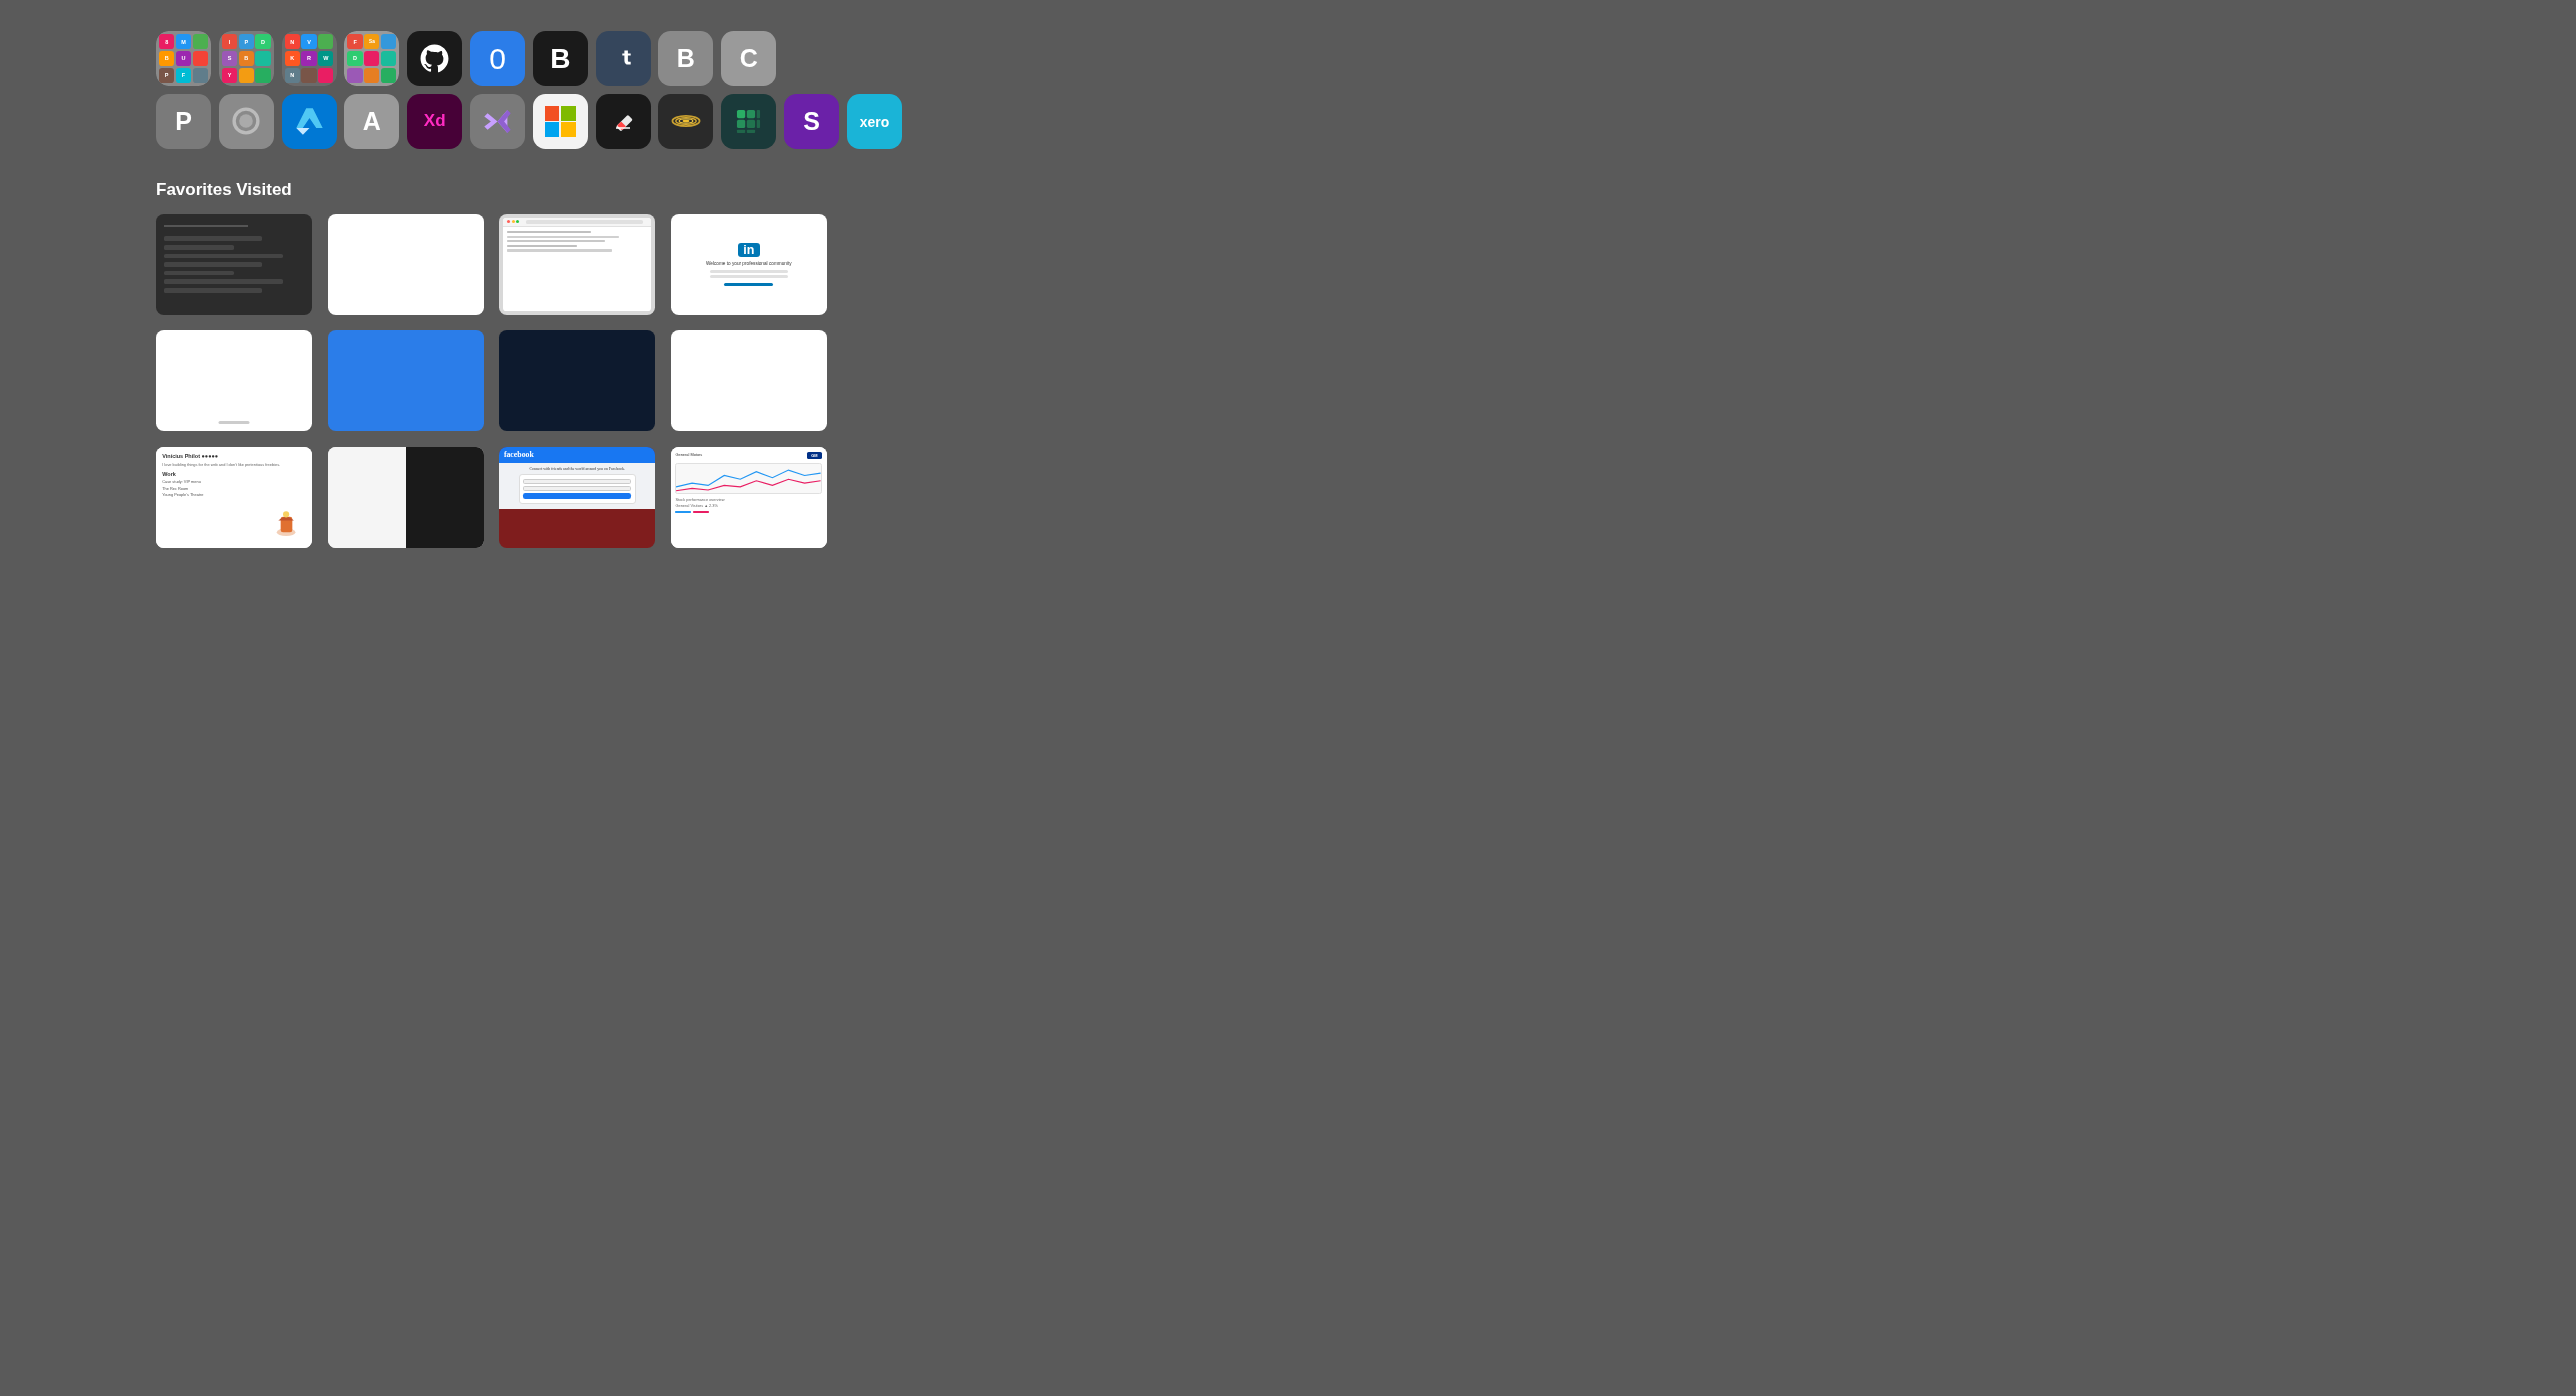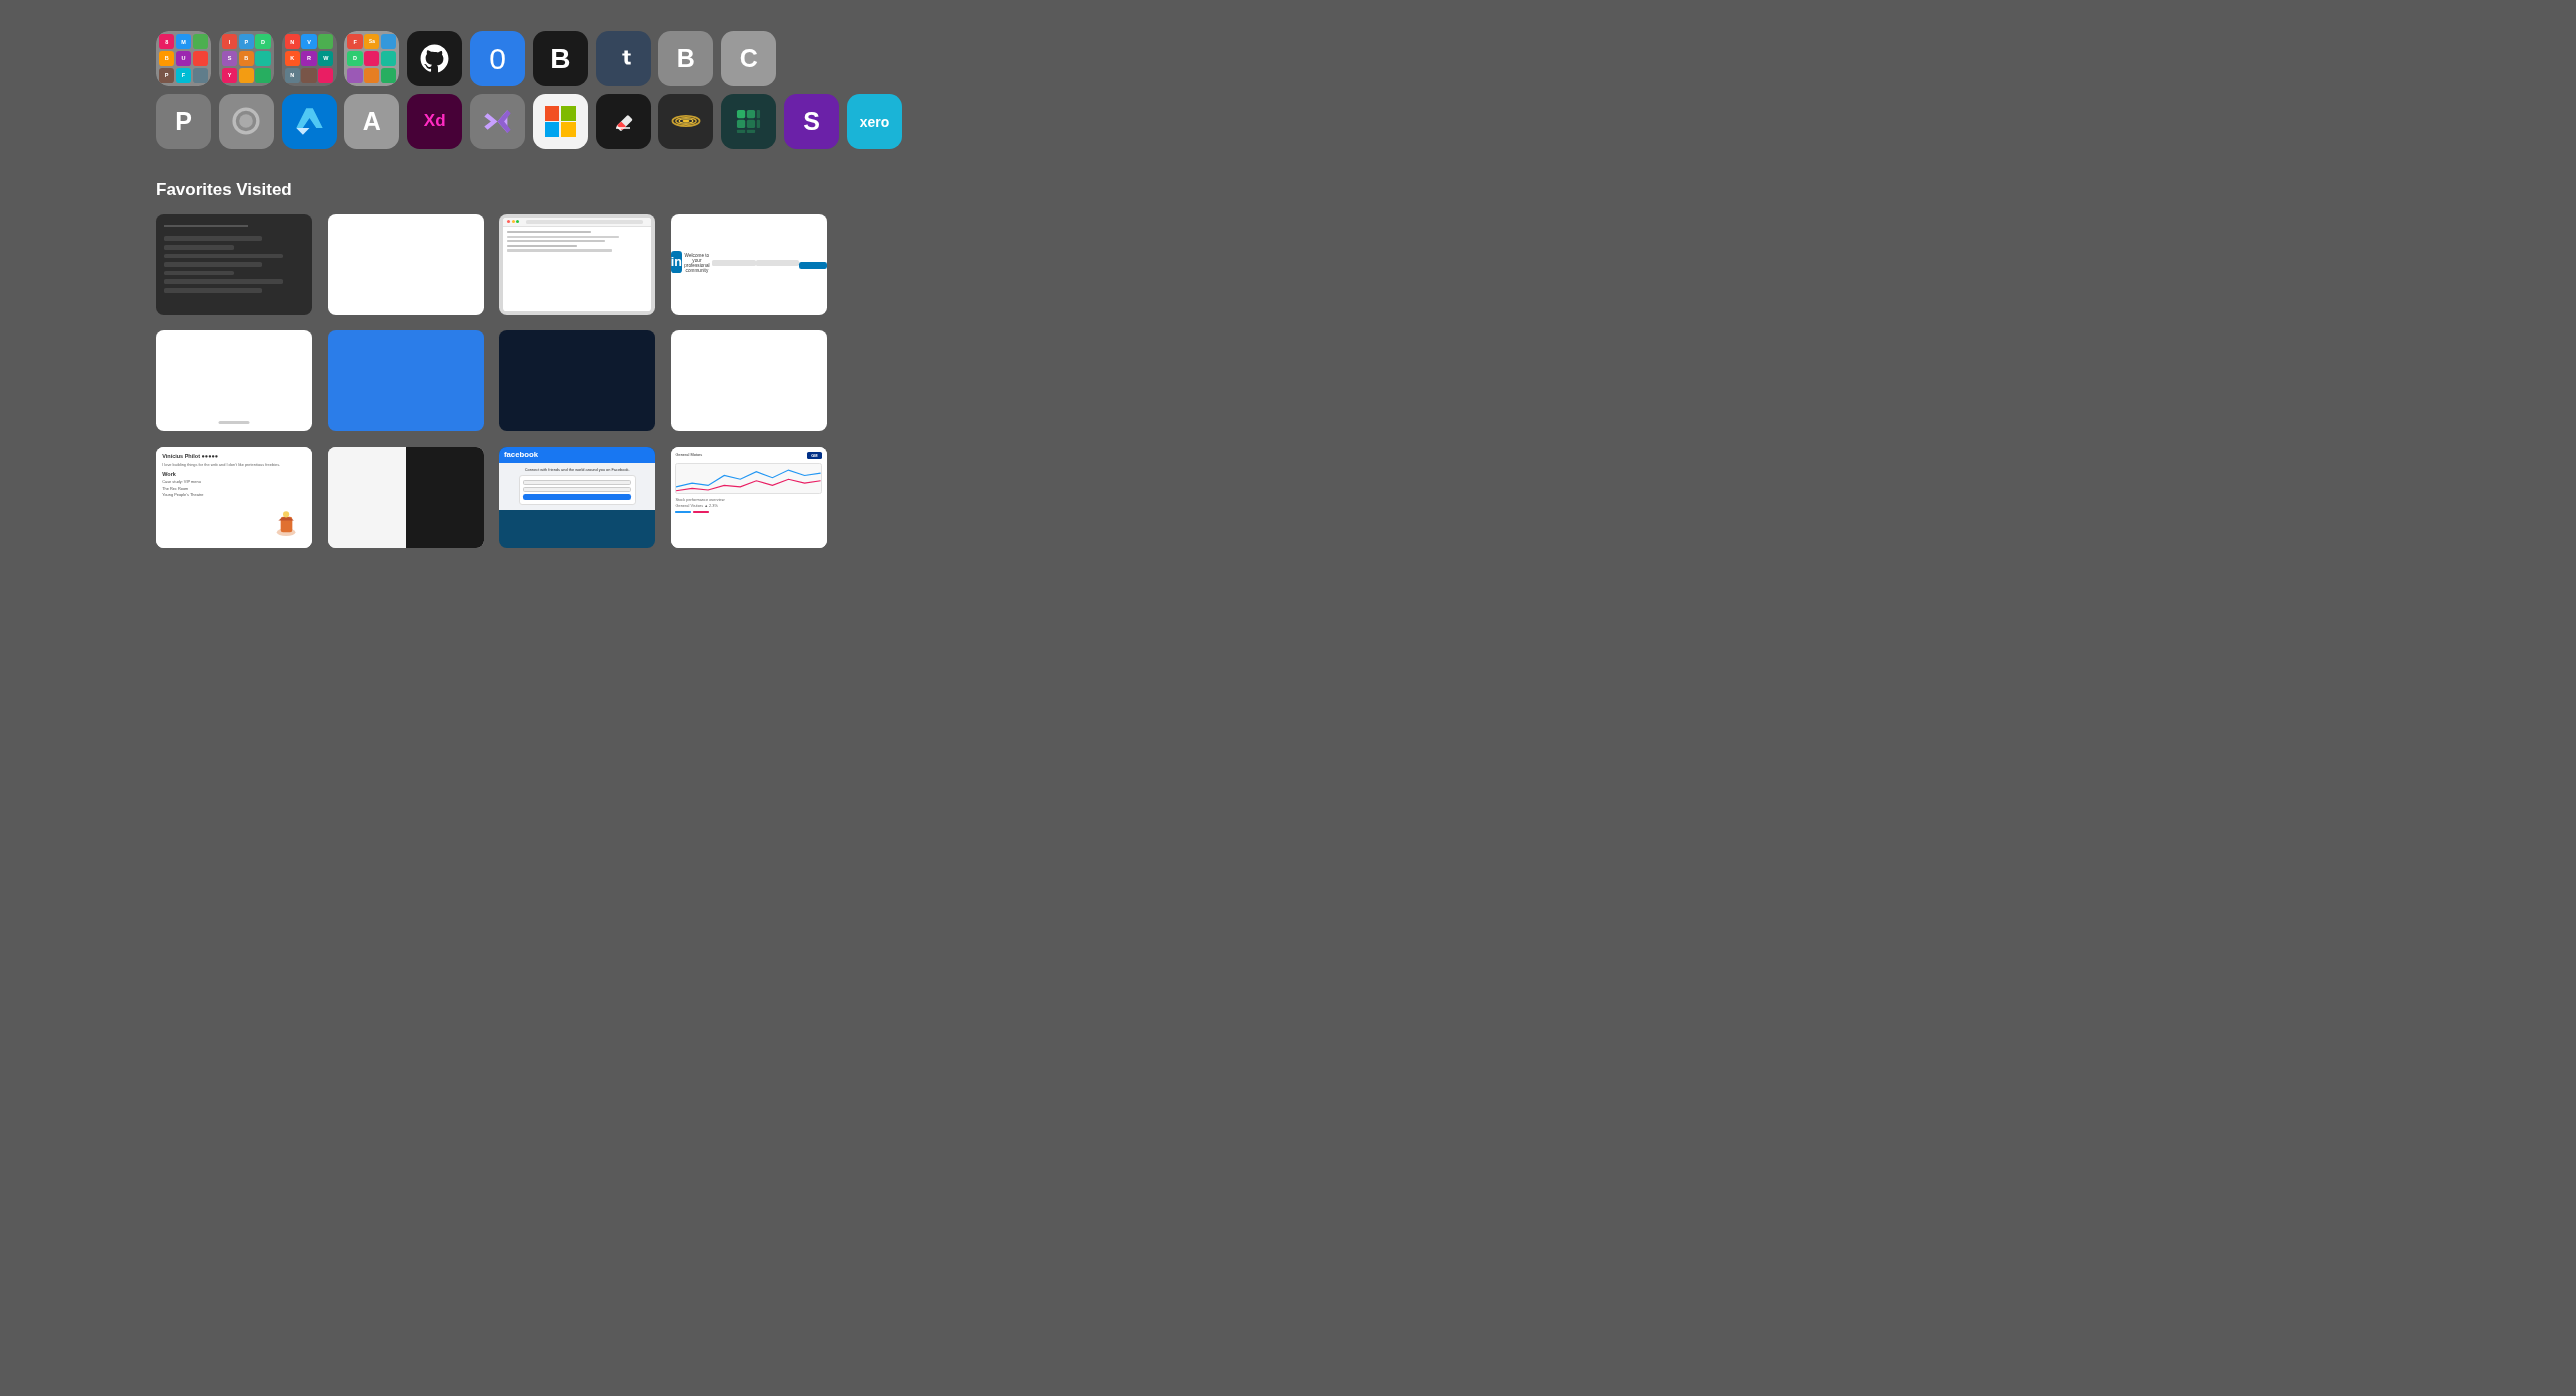--- a/index.html
+++ b/index.html
@@ -101,24 +101,24 @@
       background: #2b7de9;
     }
 
     .thumb-dark-blue {
       background: #0d1a2e;
     }
 
     .thumb-linkedin {
       background: #ffffff;
       display: flex;
-      flex-direction: row;
+      flex-direction: column;
       align-items: center;
       justify-content: flex-start;
-      padding: 0;
+      padding: 29px;
     }
 
     
     .dark-thumb-content {
       padding: 11.7px 7.8px;
     }
     .dark-thumb-bar {
       height: 1.6px;
       background: #555;
       margin-bottom: 9.4px;
@@ -619,21 +619,21 @@
       </div>
     </div>
 
     <div class="thumbnail" style="overflow:hidden;">
       <div class="mixed-thumb">
         <div class="mixed-left"></div>
         <div class="mixed-right"></div>
       </div>
     </div>
 
-    <div class="thumbnail" style="background:#0c4a6e; overflow:hidden;">
+    <div class="thumbnail" style="background:#7f1d1d; overflow:hidden;font-family:Liberation Serif, serif;">
       <div class="facebook-thumb-header">
         <span class="facebook-thumb-logo">facebook</span>
       </div>
       <div class="facebook-thumb-body" style="padding:4.7px; display:flex; flex-direction:column; align-items:center;">
         <div class="facebook-thumb-text">Connect with friends and the world around you on Facebook.</div>
         <div class="facebook-thumb-box">
           <div class="facebook-thumb-field"></div>
           <div class="facebook-thumb-field"></div>
           <div class="facebook-thumb-btn"></div>
         </div>

